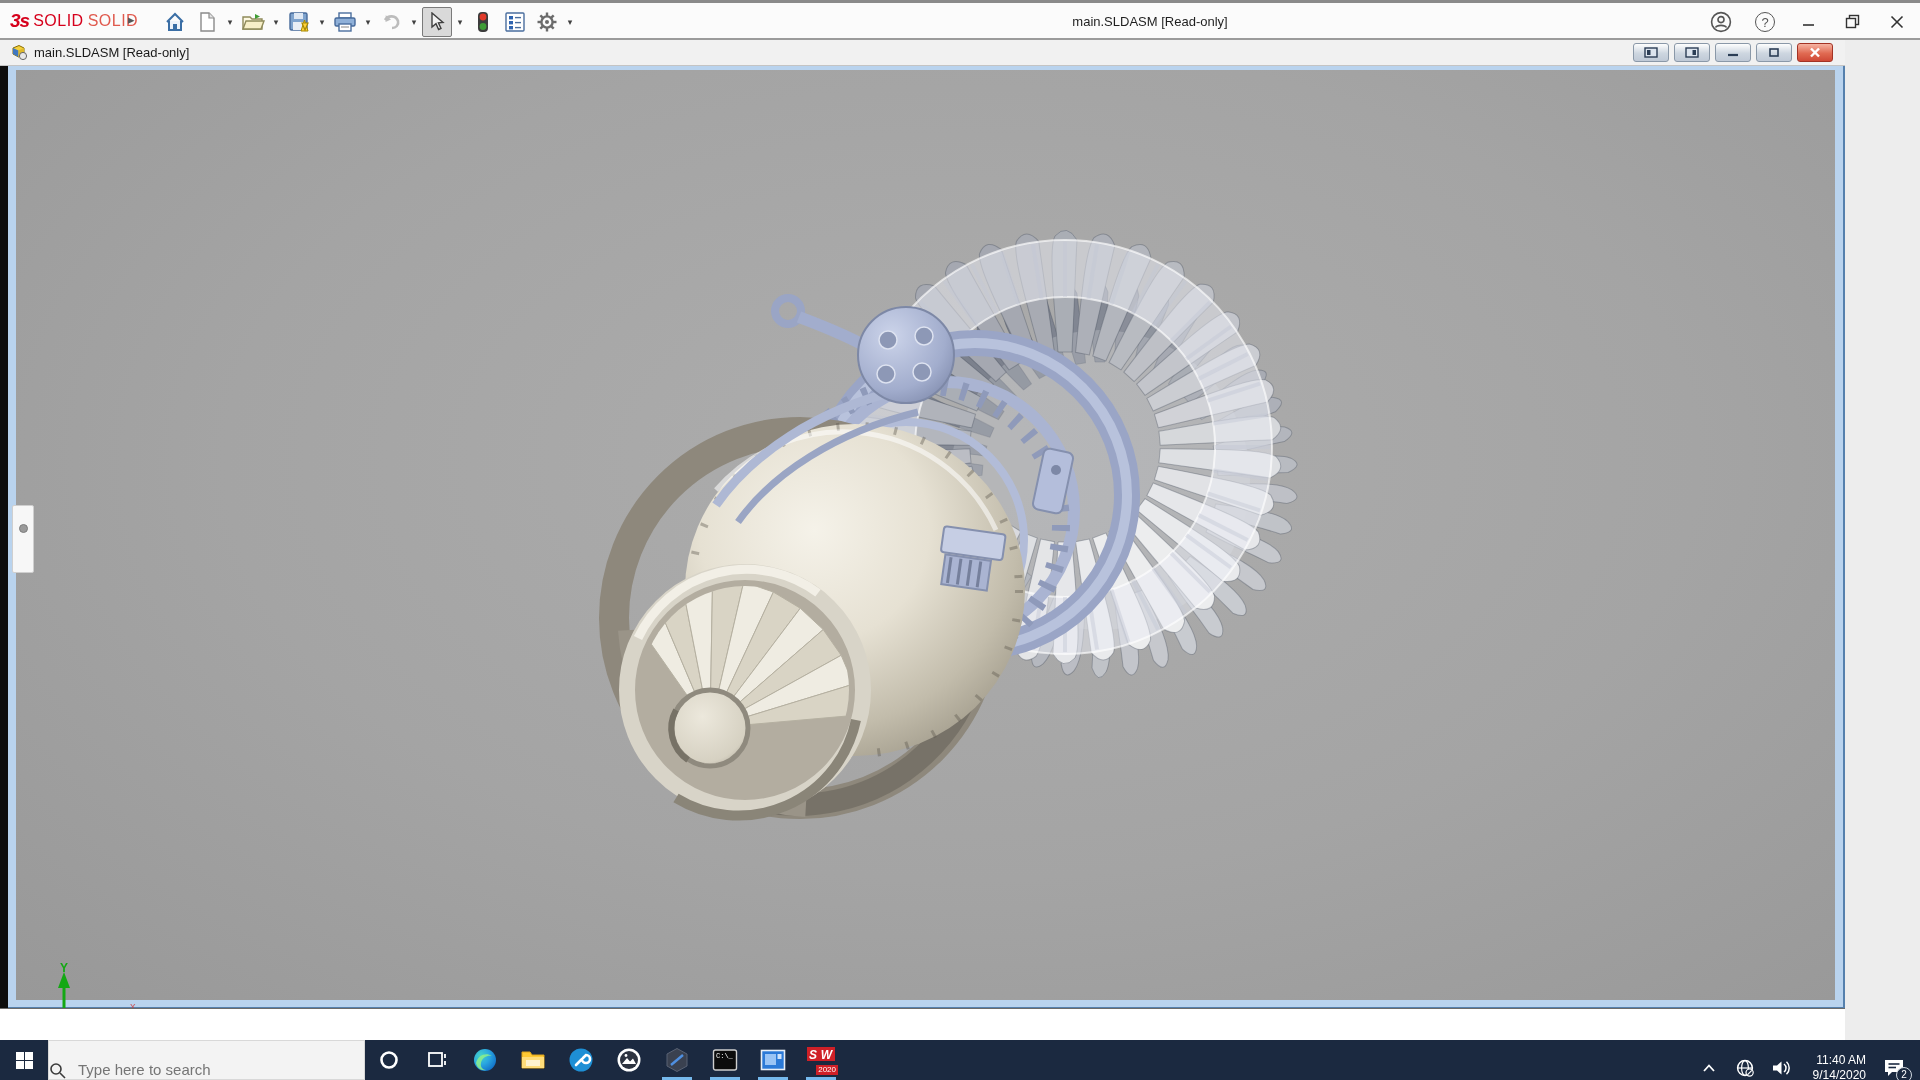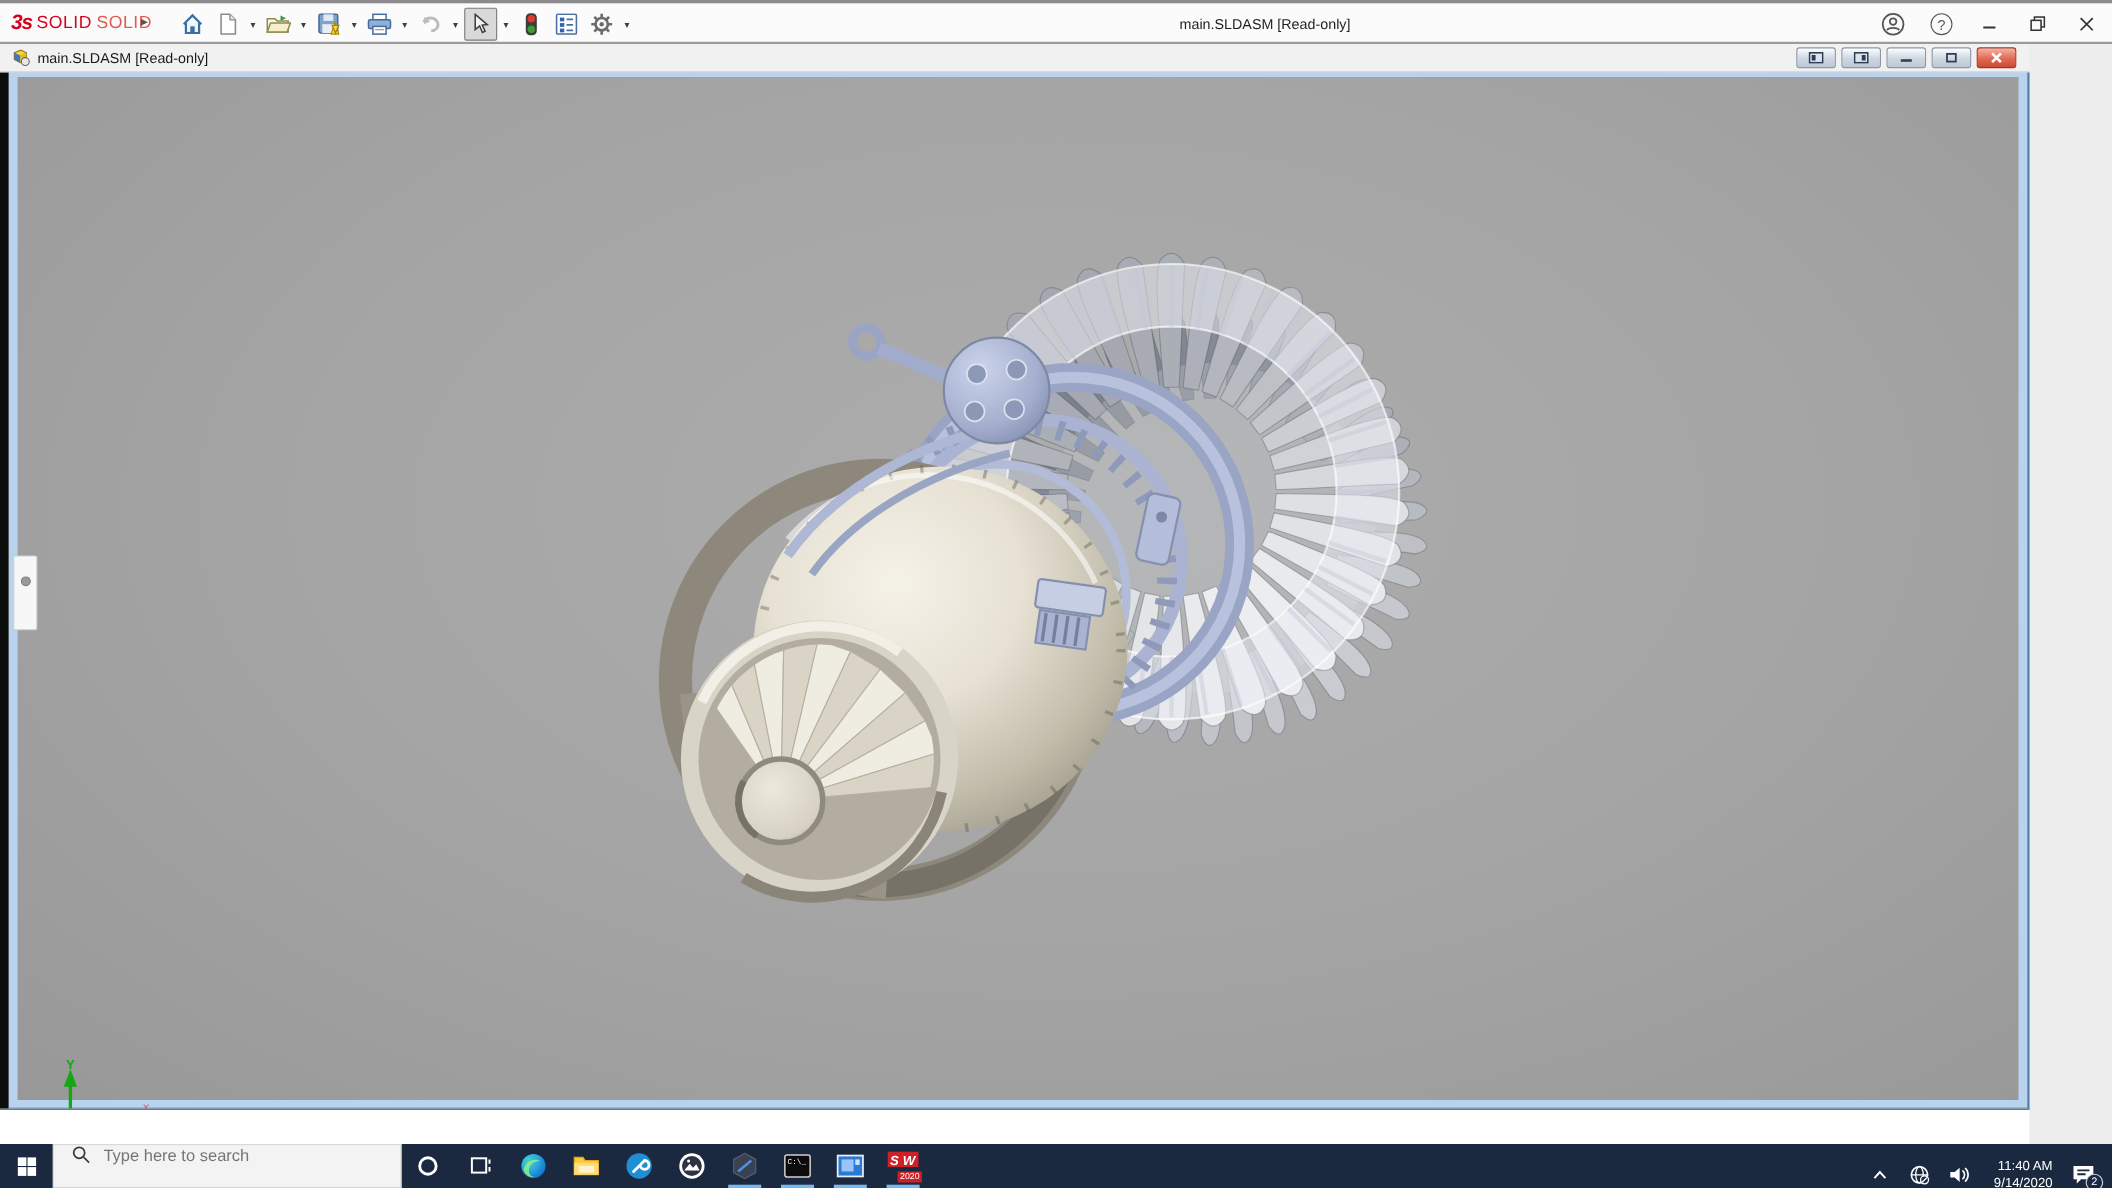--- a/index.html
+++ b/index.html
@@ -87,21 +87,21 @@
   .model-svg{ position:absolute; left:0; top:0; }
 
   
   .taskbar{
     position:absolute; left:0; top:1040px; width:1920px; height:40px;
     background:#1b2940; display:flex; align-items:center;
   }
   .start-btn{ width:48px; height:40px; display:flex; align-items:center; justify-content:center; }
   .search-box{
     width:317px; height:40px; background:#f3f3f3; border:1px solid #d8d8d8;
-    display:flex; align-items:flex-start; gap:10px; padding-left:16px;
+    display:flex; align-items:flex-end; gap:10px; padding-left:0;
   }
   .search-box input{
     border:none; outline:none; background:transparent; font-size:15px; color:#3a3a3a;
     font-family:"Liberation Sans", sans-serif; width:250px;
   }
   .tb-icon{ width:48px; height:40px; display:flex; align-items:center; justify-content:center; position:relative; }
   .run-line{ position:absolute; left:9px; bottom:0; width:30px; height:3px; background:#76b9ed; }
   .sw-chip{ position:relative; width:28px; height:26px; }
   .sw-year{
     position:absolute; right:-3px; bottom:-2px; background:#cf2027; color:#ffffff;

